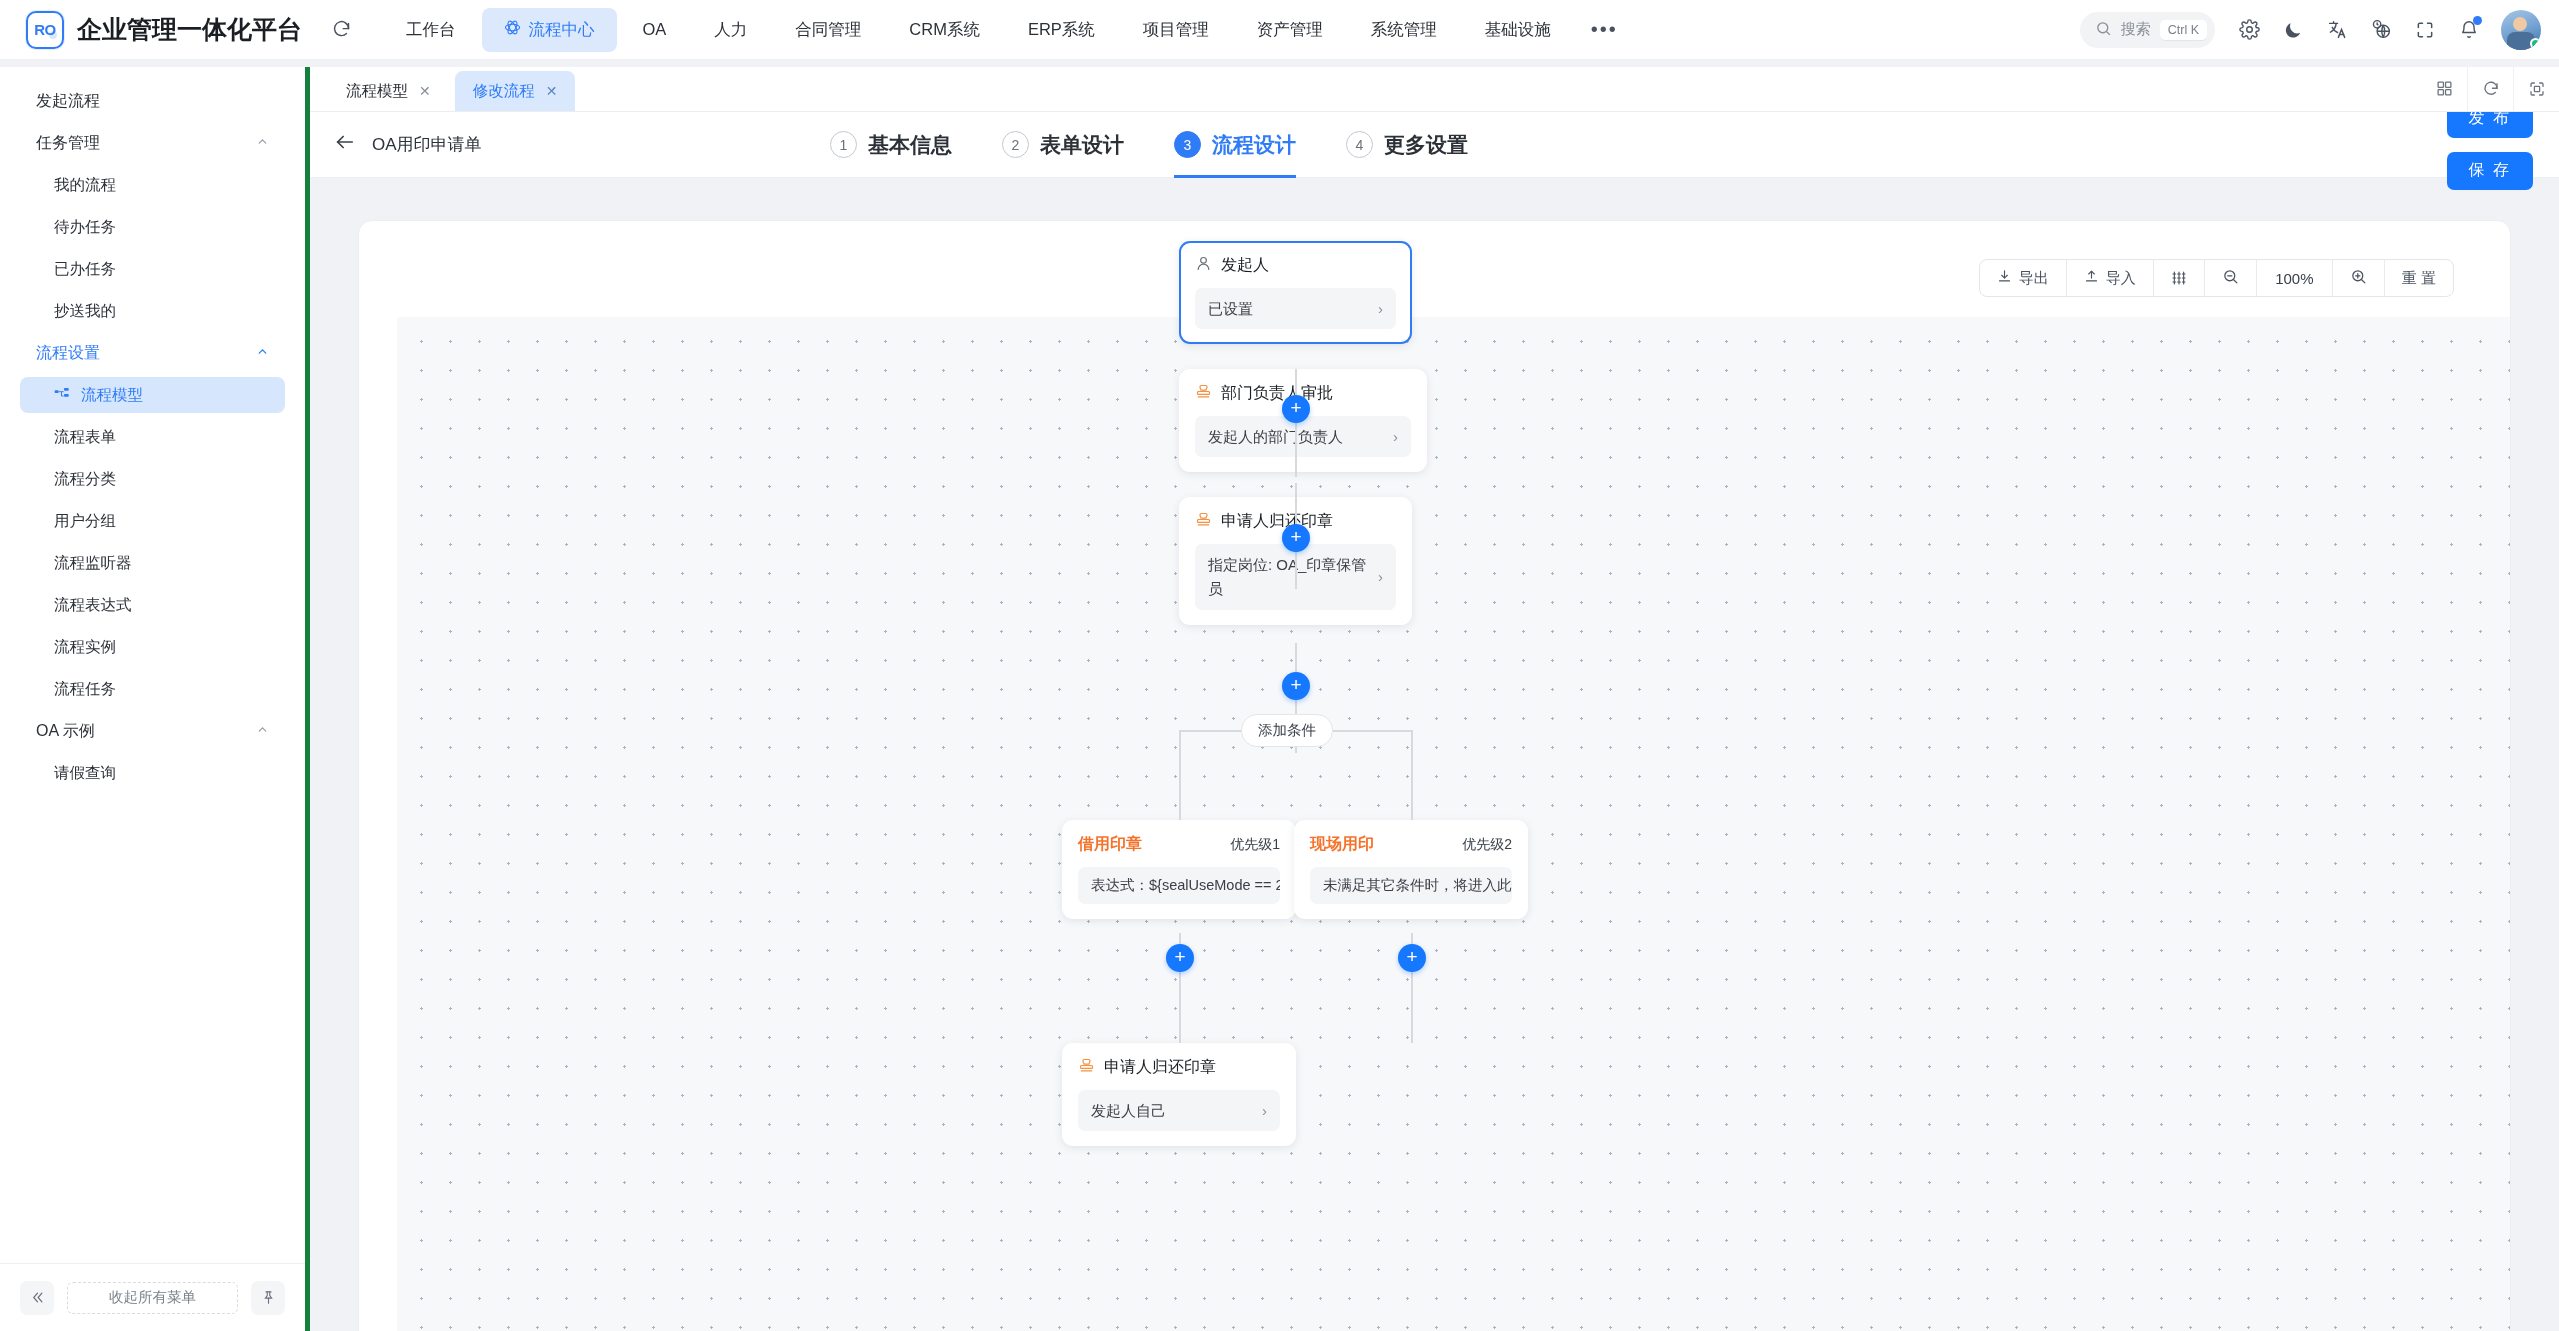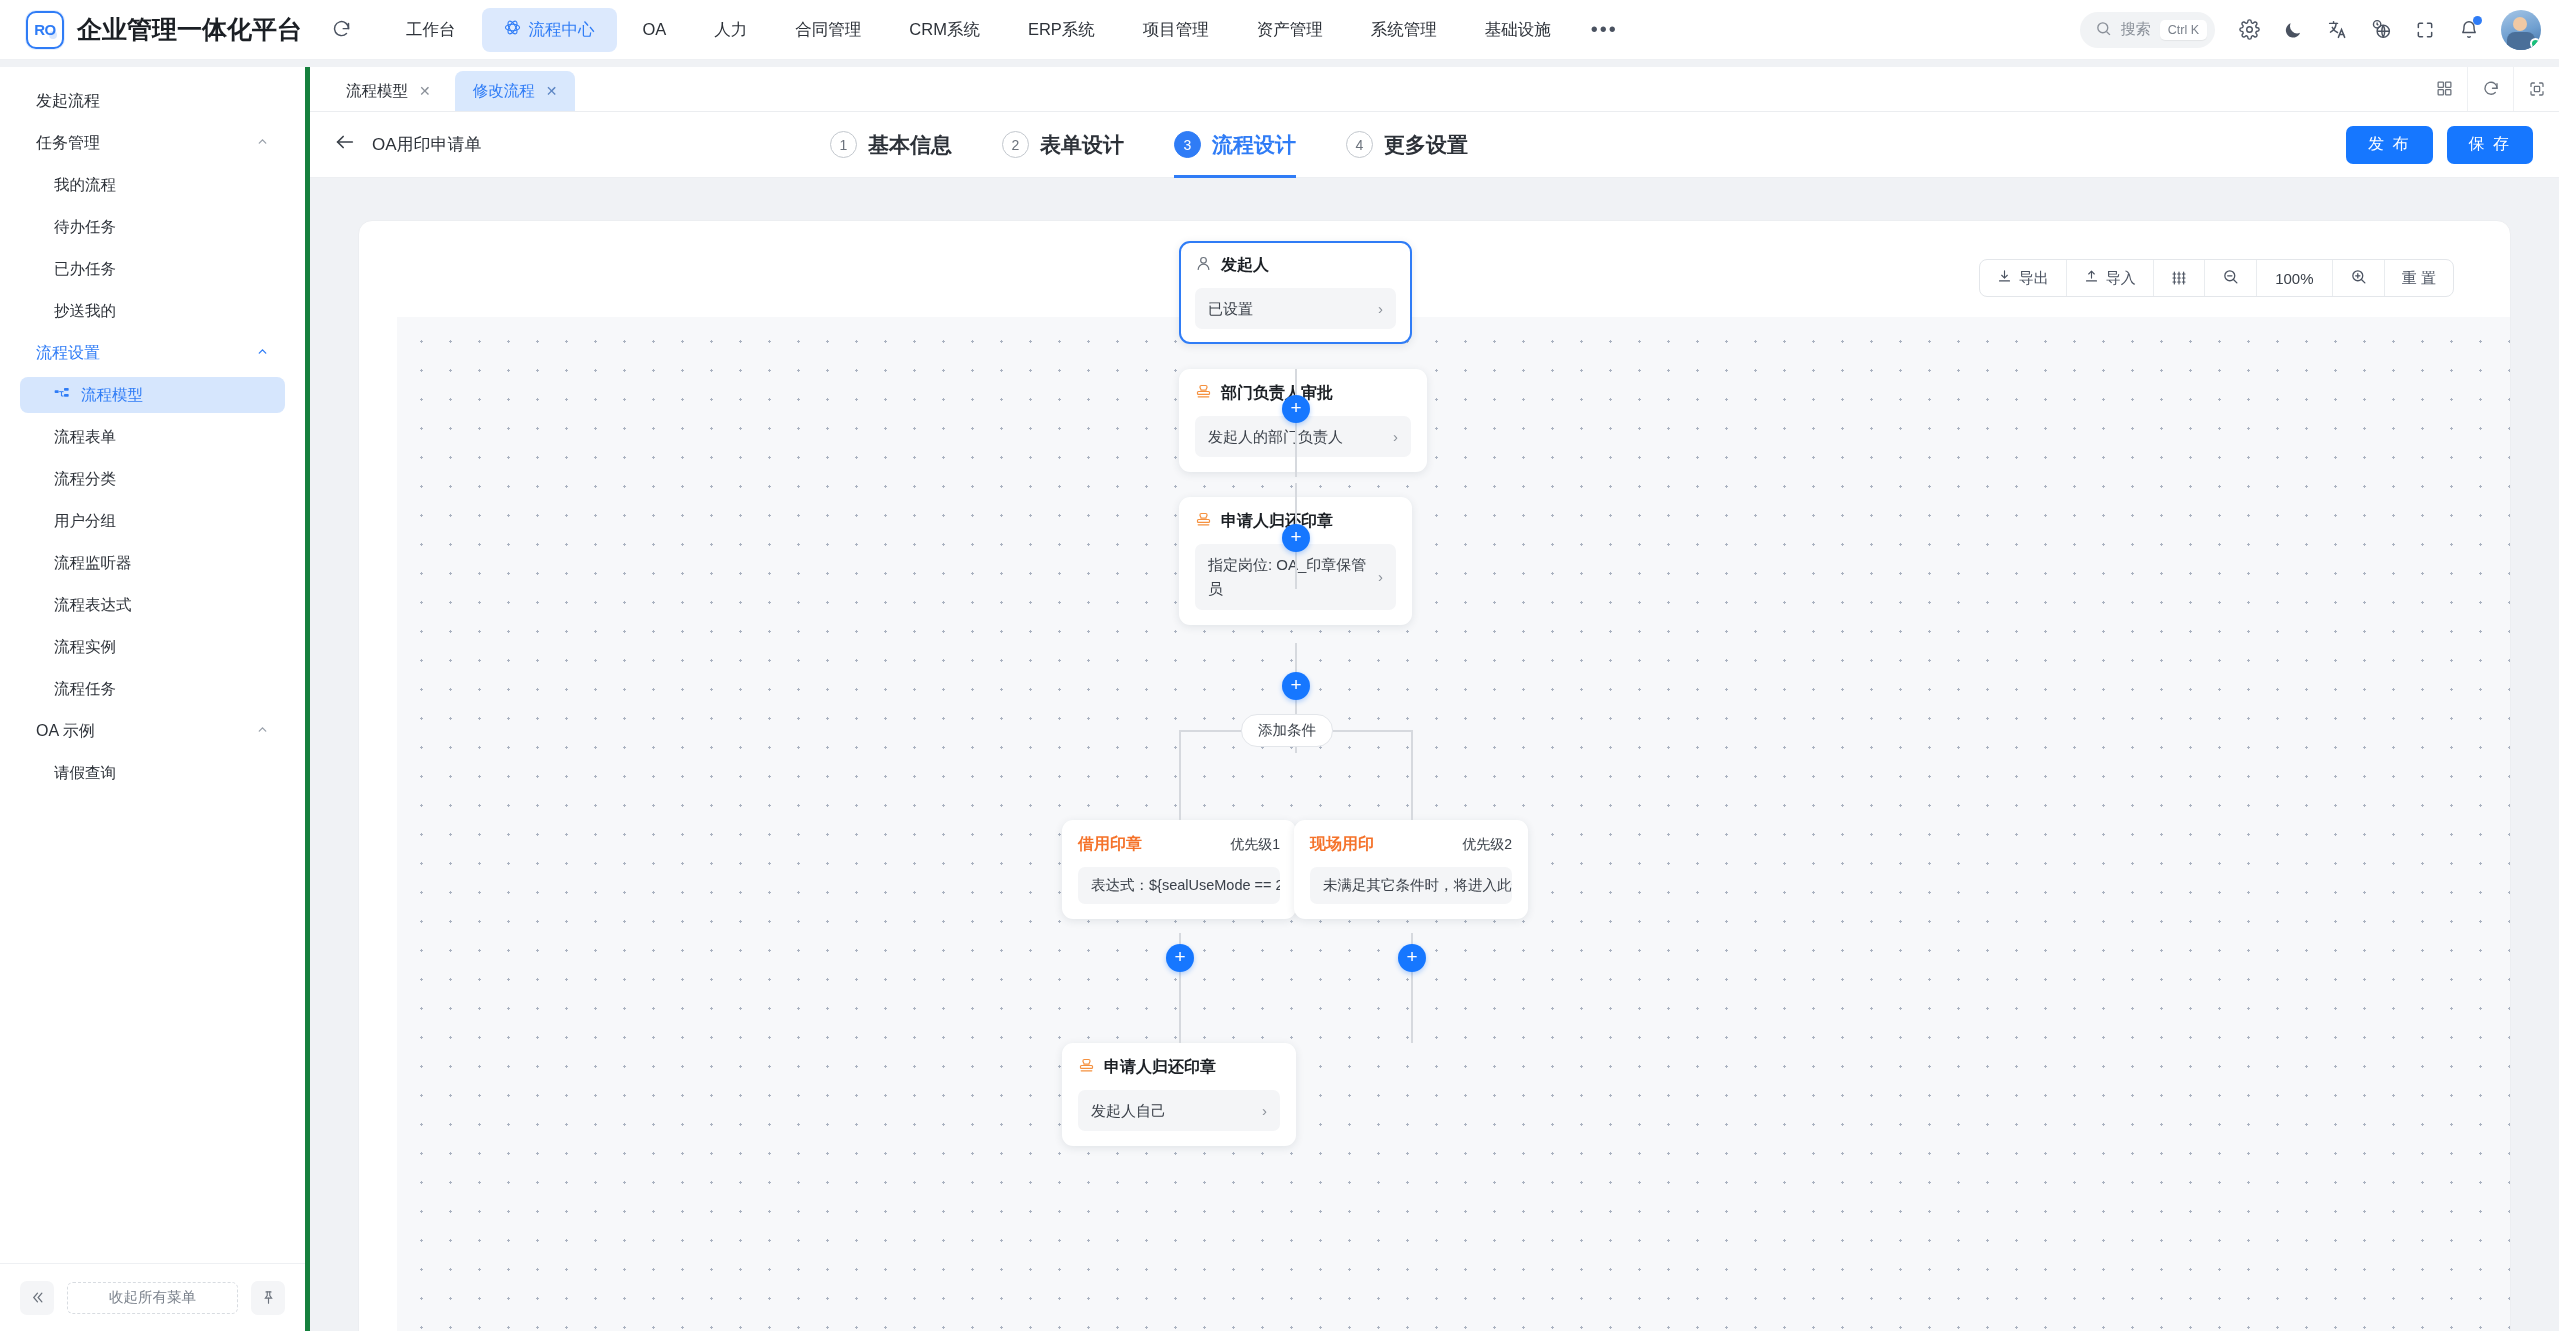--- a/index.html
+++ b/index.html
@@ -149,21 +149,21 @@
     width: 27px; height: 27px; border-radius:50%;
     border:1px solid #c3c8ce; color:#6b727c; font-size:14px;
     display:flex;align-items:center;justify-content:center;
   }
   .step-label { font-size: 21px; font-weight:700; color:#2c3138; white-space:nowrap; }
   .step.active .step-num { background:#2f7cf6; border-color:#2f7cf6; color:#fff; }
   .step.active .step-label { color:#2f7cf6; }
   .step.active::after{
     content:""; position:absolute; left:0; right:0; bottom:0; height:3px; background:#2f7cf6;
   }
-  .head-actions { margin-left:auto; display:flex; gap: 14px; padding-right: 26px; }
+  .head-actions { margin-left:auto; display:flex; gap: 14px; padding-right: 26px; flex-direction: column; }
   .btn-primary {
     background:#1677ff; color:#fff; border:none; border-radius:7px;
     height: 38px; padding: 0 22px; font-size: 16px; cursor:pointer;
     font-family:inherit; letter-spacing:2px;
   }
 
   
   .canvas-outer {
     position:absolute; top:178px; left:310px; width:2249px; height:1153px;
     background:#f0f2f5; padding: 42px 48px 0 48px; overflow:hidden;
@@ -198,21 +198,21 @@
   
   .flow { position:absolute; left:0; top:0; width:100%; height:100%; z-index:5; }
   .node {
     position:absolute; background:#ffffff; border-radius: 11px;
     box-shadow: 0 2px 9px rgba(32,45,70,.10);
     padding: 14px 16px 15px 16px; cursor:pointer;
   }
   .node.selected { border: 2px solid #2f7cf6; padding: 12px 14px 13px 14px; }
   .node-title {
     display:flex; align-items:center; gap: 9px;
-    font-size: 16px; font-weight: 700; color:#1b1f24; margin-bottom: 12px;
+    font-size: 16px; font-weight: 400; color:#1b1f24; margin-bottom: 12px;
   }
   .node-body {
     background:#f4f5f7; border-radius: 7px;
     min-height: 38px; padding: 9px 13px;
     display:flex; align-items:center; justify-content:space-between; gap: 10px;
     font-size: 15px; color:#3a4049; line-height:1.55;
   }
   .node-body .chevr { color:#8a9099; font-size: 15px; flex-shrink:0; }
 
   .cond-node {

